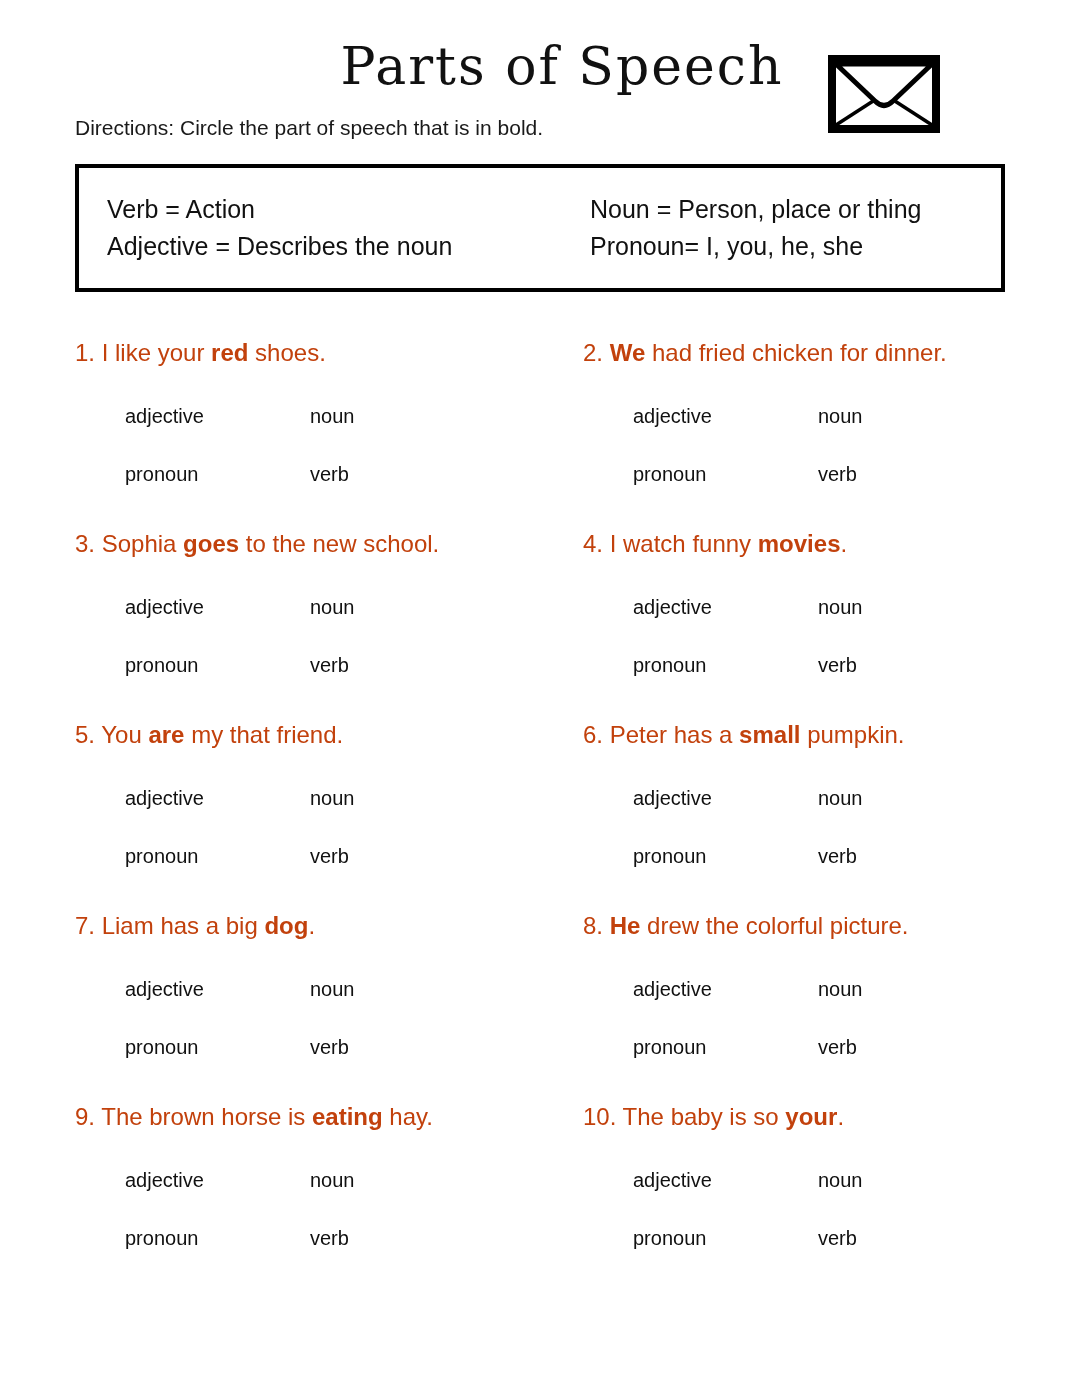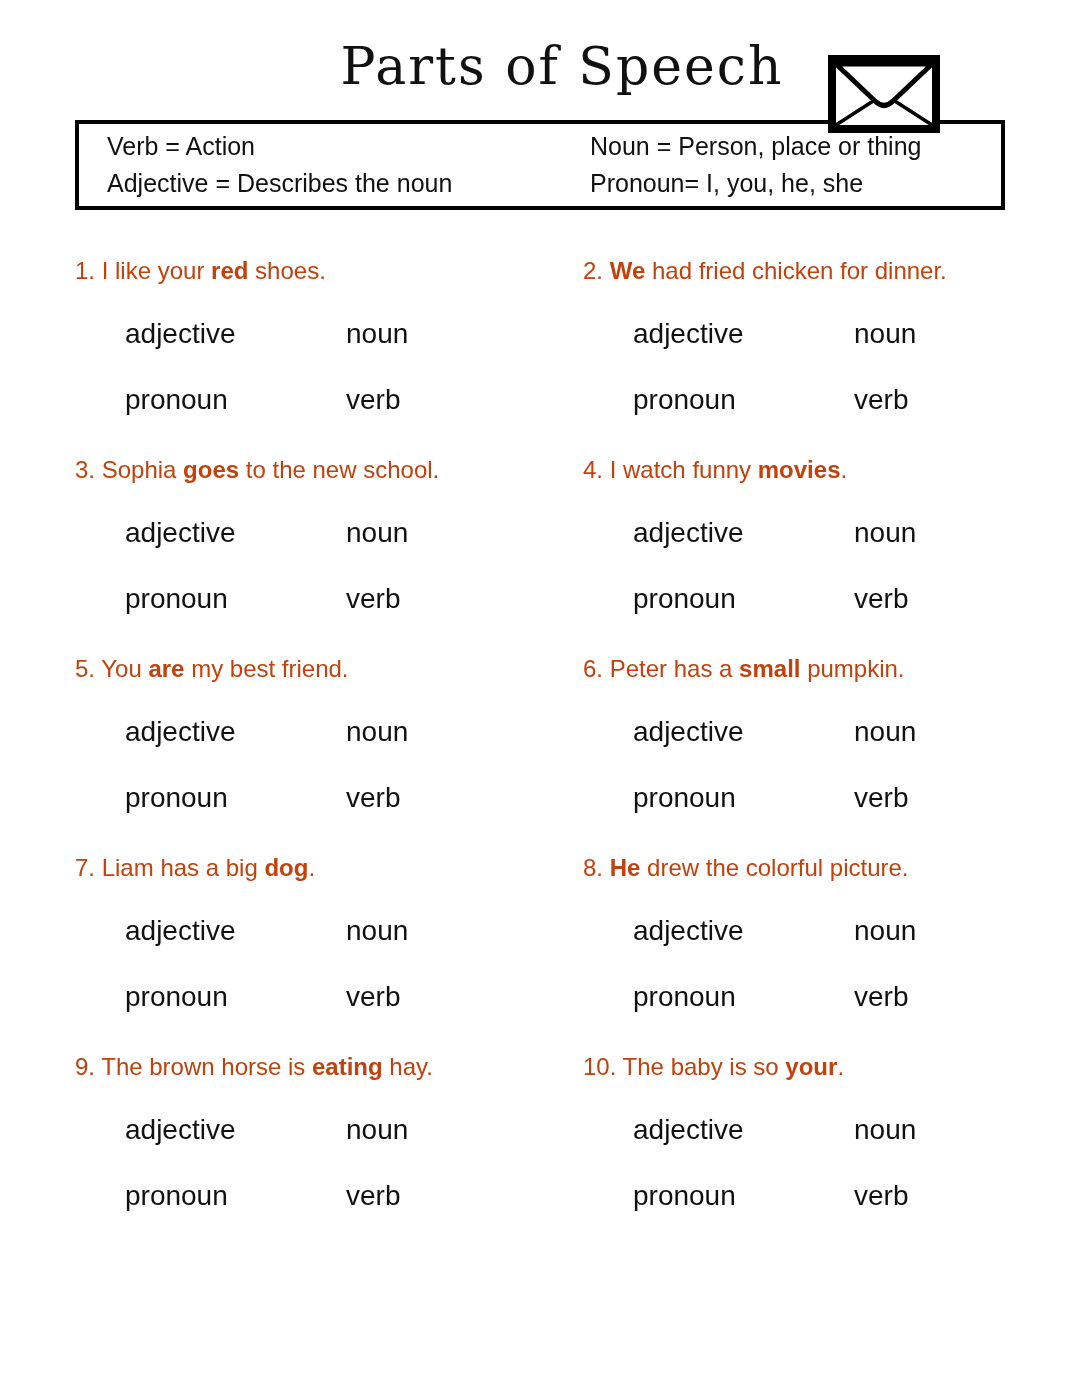--- a/index.html
+++ b/index.html
@@ -33,21 +33,21 @@
 
   .directions {
     margin: 20px 0 0 75px;
     font-size: 21px;
     color: #1a1a1a;
   }
 
   .defbox {
     margin: 24px 75px 0 75px;
     border: 4px solid #000000;
-    padding: 4px 28px;
+    padding: 23px 28px;
     display: grid;
     grid-template-columns: 483px 1fr;
     font-size: 25px;
     line-height: 37px;
     color: #111111;
   }
 
   .questions {
     margin: 46px 75px 0 75px;
     display: grid;
@@ -63,42 +63,42 @@
     color: #c2410c;
     margin-bottom: 33px;
   }
   .q-text b { font-weight: 700; }
 
   .opts {
     margin-left: 50px;
     display: grid;
     grid-template-columns: 185px 130px;
     row-gap: 28px;
-    font-size: 28px;
+    font-size: 20px;
     line-height: 30px;
     color: #111111;
-    gap: 36px;
   }
   .opt { cursor: pointer; }
   .opt-c { text-align: left; }
 </style>
 </head>
 <body>
 
 <div class="page">
 
   <h1 class="title">Parts of Speech</h1>
 
   <svg class="envelope" viewBox="0 0 112 78" xmlns="http://www.w3.org/2000/svg">
     <rect x="4" y="4" width="104" height="70" fill="#ffffff" stroke="#000000" stroke-width="8"></rect>
     <line x1="8" y1="70" x2="104" y2="8" stroke="#000000" stroke-width="3.5"></line>
     <line x1="8" y1="8" x2="104" y2="70" stroke="#000000" stroke-width="3.5"></line>
     <path d="M 8 9 L 47 46 Q 56 55 65 46 L 104 9 Z" fill="#ffffff" stroke="#000000" stroke-width="5" stroke-linejoin="round"></path>
   </svg>
 
+  <p class="directions">Directions: Circle the part of speech that is in bold.</p>
 
   <div class="defbox">
     <div class="defcol">
       <p>Verb = Action</p>
       <p>Adjective = Describes the noun</p>
     </div>
     <div class="defcol">
       <p>Noun = Person, place or thing</p>
       <p>Pronoun= I, you, he, she</p>
     </div>
@@ -140,21 +140,21 @@
       <p class="q-text"><span>4. </span><span>I watch funny </span><b>movies</b><span>.</span></p>
       <div class="opts">
         <span class="opt">adjective</span>
         <span class="opt opt-c">noun</span>
         <span class="opt">pronoun</span>
         <span class="opt opt-c">verb</span>
       </div>
     </div>
 
     <div class="question">
-      <p class="q-text"><span>5. </span><span>You </span><b>are</b><span> my best friend.</span></p>
+      <p class="q-text"><span>5. </span><span>You </span><b>are</b><span> my that friend.</span></p>
       <div class="opts">
         <span class="opt">adjective</span>
         <span class="opt opt-c">noun</span>
         <span class="opt">pronoun</span>
         <span class="opt opt-c">verb</span>
       </div>
     </div>
 
     <div class="question">
       <p class="q-text"><span>6. </span><span>Peter has a </span><b>small</b><span> pumpkin.</span></p>

